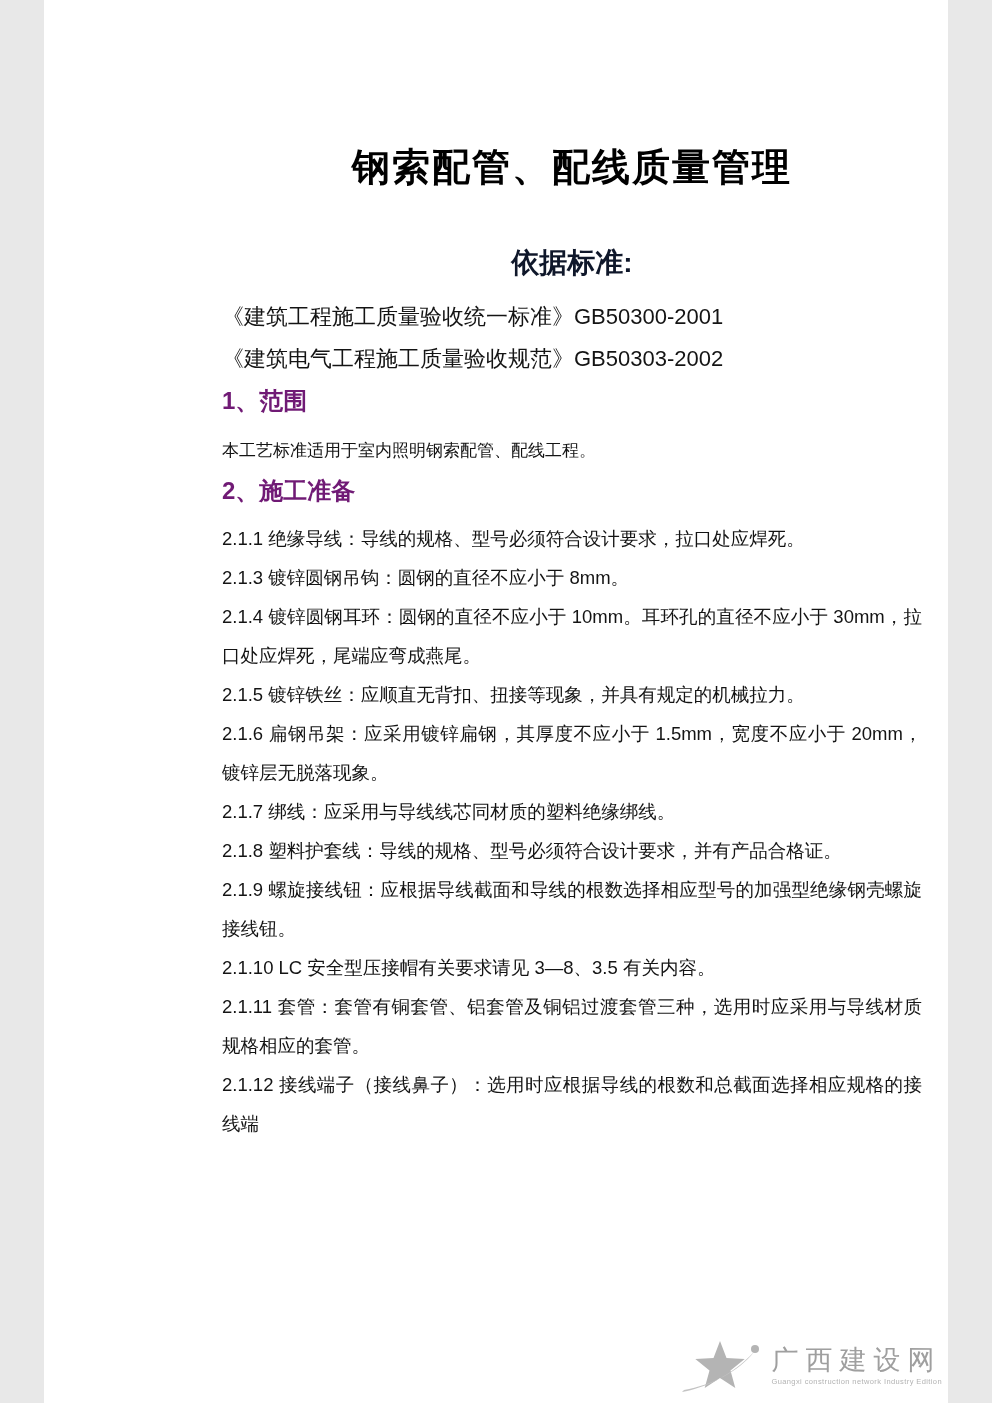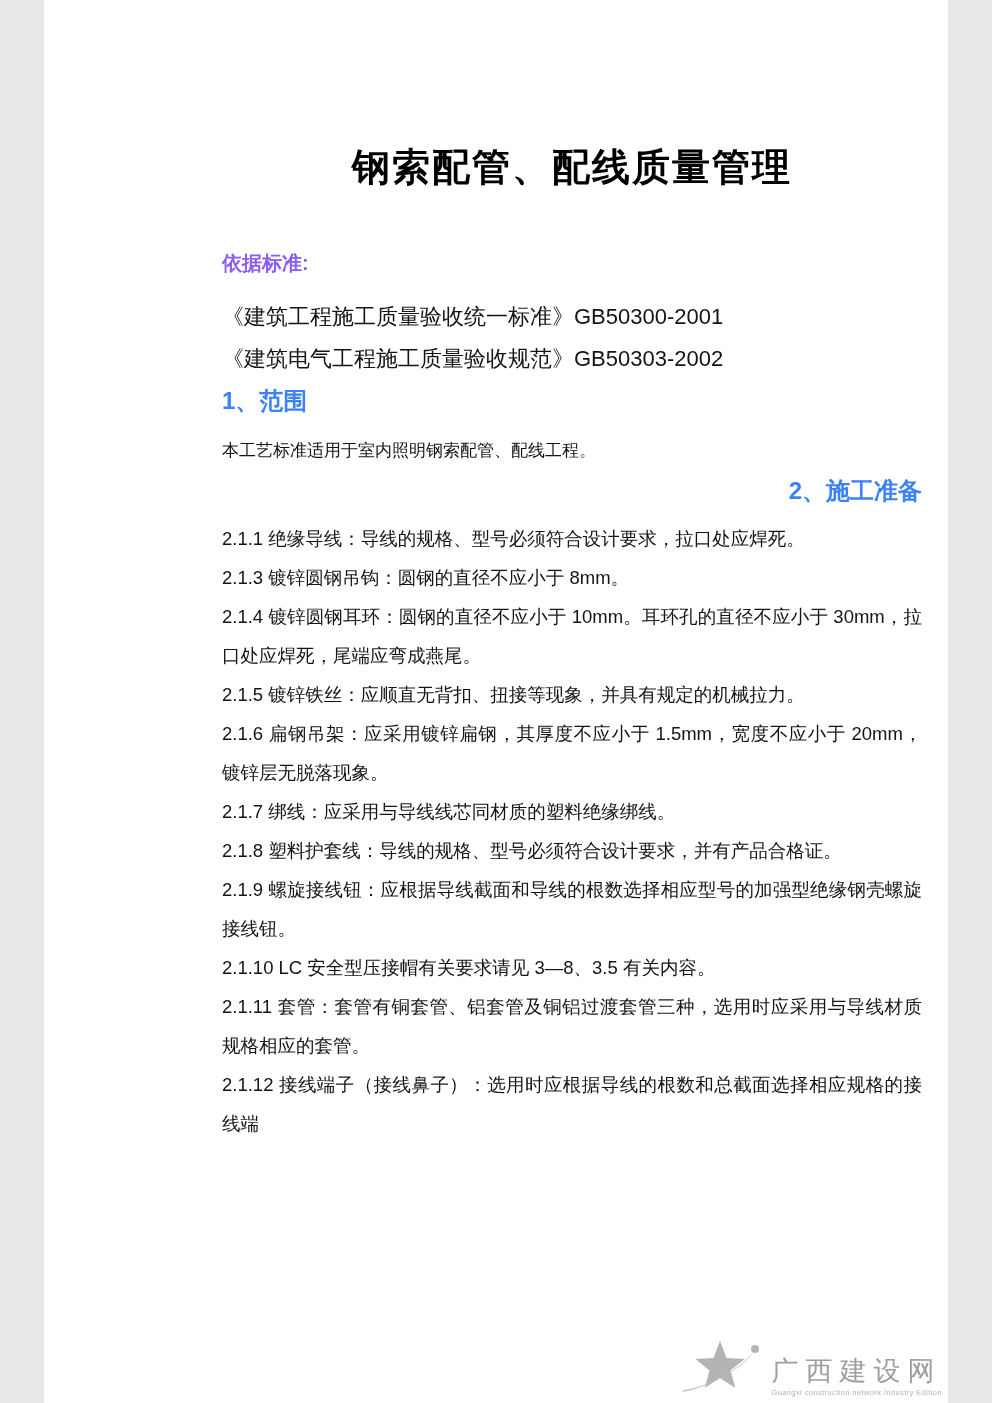--- a/index.html
+++ b/index.html
@@ -26,57 +26,58 @@
     margin:143px 0 0 0;
     font-size:38px;
     font-weight:900;
     line-height:48px;
     text-align:center;
     letter-spacing:2px;
     color:#000;
   }
   .h-basis {
     margin:57px 0 0 0;
-    font-size:20px;
+    font-size:28px;
     font-weight:700;
     line-height:30px;
-    color:#8b5cf6;
+    color:#0f172a;
+    text-align:center;
   }
   .standard {
     margin:26px 0 0 0;
     font-size:22px;
     line-height:26px;
   }
   .standard + .standard { margin-top:16px; }
   .h-sec {
     margin:14px 0 0 0;
     font-size:24px;
     font-weight:700;
     line-height:30px;
-    color:#3b82f6;
+    color:#701a75;
   }
-  .h-sec.prep { margin-top:12px;text-align:right; }
+  .h-sec.prep { margin-top:12px; }
   .scope-body {
     margin:22px 0 0 0;
     font-size:17px;
     line-height:26px;
   }
   .paragraphs {
     margin-top:13px;
     font-size:18.5px;
     line-height:39px;
     text-align:justify;
   }
   .paragraphs p { margin:0; }
   .footer-logo {
     position:absolute;
     right:6px;
     bottom:6px;
     display:flex;
-    align-items:flex-end;
+    align-items:center;
     gap:5px;
   }
   .logo-mark { display:block; }
   .logo-text-block { display:flex; flex-direction:column; }
   .logo-cn {
     font-family:"Liberation Serif","DejaVu Serif",serif;
     font-size:27px;
     letter-spacing:7px;
     color:#9f9f9f;
     line-height:1.05;

